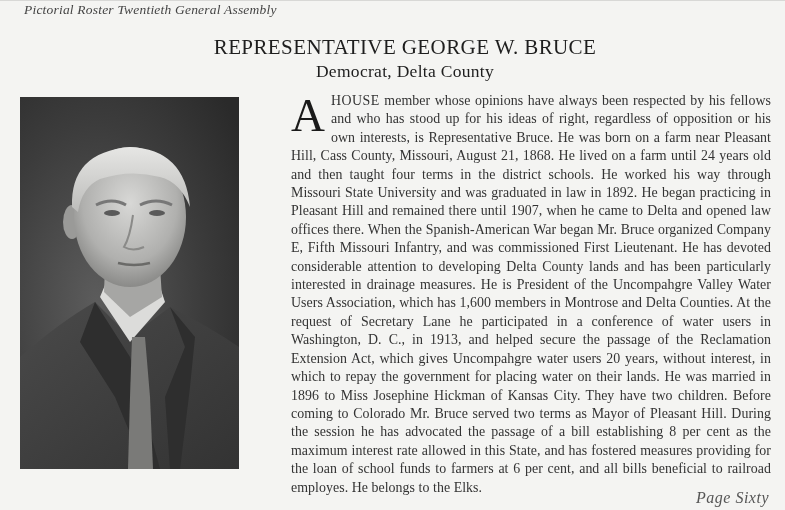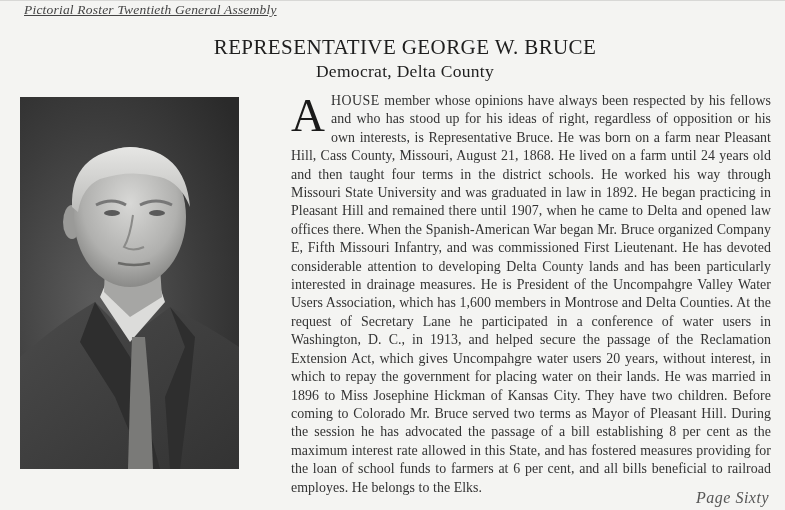--- a/index.html
+++ b/index.html
@@ -8,21 +8,21 @@
     background:#f4f4f2;
     font-family:"Liberation Serif", "DejaVu Serif", serif;
     color:#2a2a2a;
     position:relative;
   }
   .page-border-top {
     position:absolute; left:0; top:0; width:785px; height:1px; background:#d8d8d6;
   }
   .running-head {
     position:absolute; left:24px; top:2px;
-    font-style:italic; font-size:13.5px; color:#444; letter-spacing:0.2px;text-decoration:underline;
+    font-style:italic; font-size:13.5px; color:#444; letter-spacing:0.2px;
   }
   .title-block { position:absolute; left:0; top:34px; width:810px; text-align:center; }
   .title {
     font-size:21px; letter-spacing:0.4px; color:#1e1e1e; line-height:26px;
     font-family:"Liberation Serif", serif;
   }
   .subtitle {
     font-size:17.5px; color:#1e1e1e; line-height:22px; letter-spacing:0.3px;
   }
   .photo {

